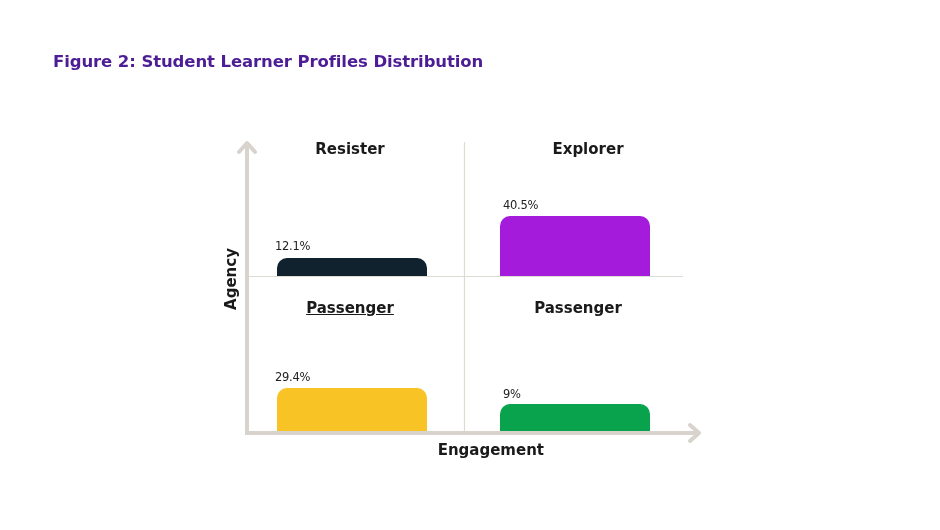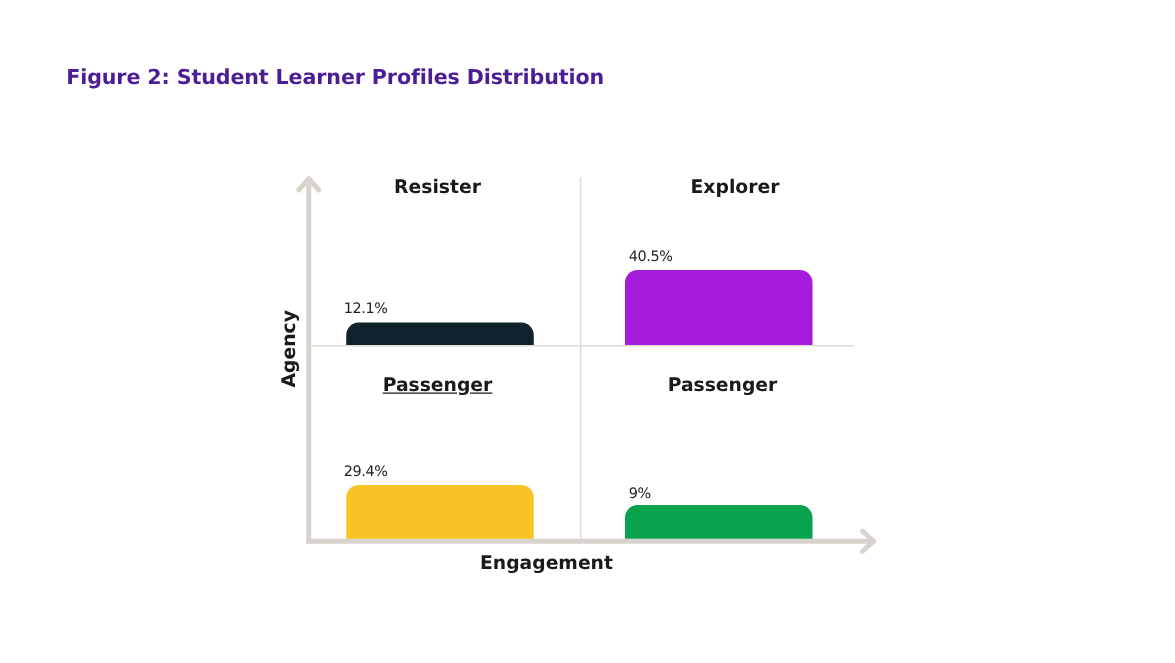--- a/index.html
+++ b/index.html
@@ -1,21 +1,21 @@
 <!DOCTYPE html>
 <html><head>
 <meta charset="utf-8">
 <style>
   html,body{margin:0;padding:0;background:#ffffff;}
   body{width:940px;height:530px;position:relative;overflow:hidden;font-family:"DejaVu Sans","Liberation Sans",sans-serif;}
   .title{position:absolute;left:53px;top:52px;font-size:16.5px;font-weight:bold;color:#4c1d95;letter-spacing:-0.1px;}
   .qlabel{position:absolute;width:150px;text-align:center;font-size:15px;font-weight:bold;color:#1a1a1a;}
   .bar{position:absolute;border-radius:10px 10px 0 0;}
   .val{position:absolute;width:150px;text-align:left;font-size:11.5px;color:#222;letter-spacing:-0.3px;}
-  .xlabel{position:absolute;left:384px;top:441px;width:160px;text-align:left;font-size:15px;font-weight:bold;color:#1a1a1a;}
+  .xlabel{position:absolute;left:384px;top:441px;width:160px;text-align:right;font-size:15px;font-weight:bold;color:#1a1a1a;}
   .ylabel{position:absolute;left:196px;top:270px;width:70px;text-align:center;font-size:15px;font-weight:bold;color:#1a1a1a;transform:rotate(-90deg);transform-origin:center center;}
   svg{position:absolute;left:0;top:0;}
 </style>
 </head>
 <body>
 
 <div class="title">Figure 2: Student Learner Profiles Distribution</div>
 
 <svg width="940" height="530">
 

